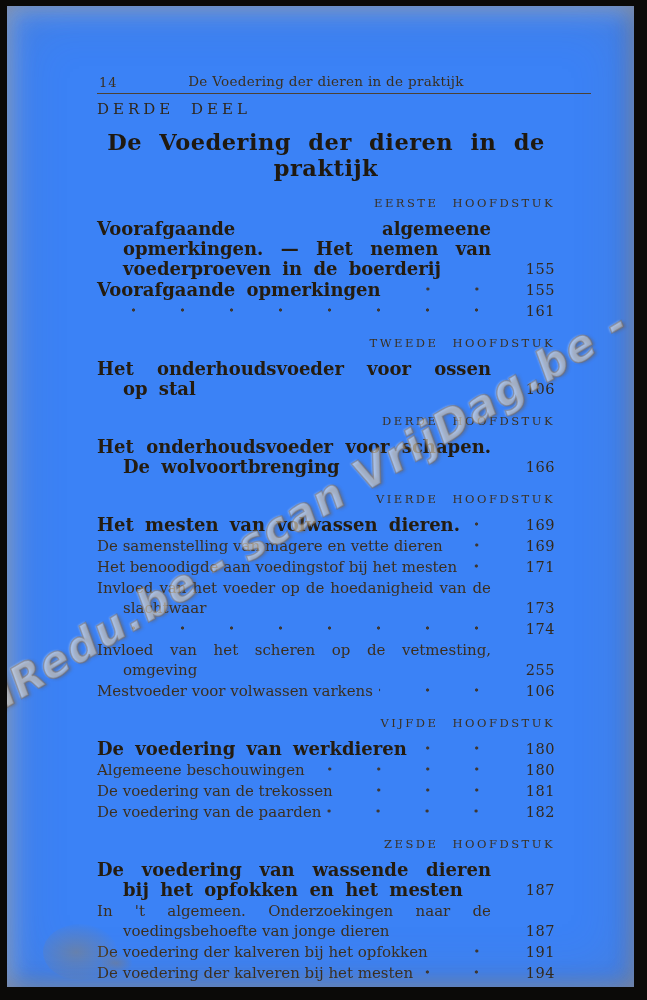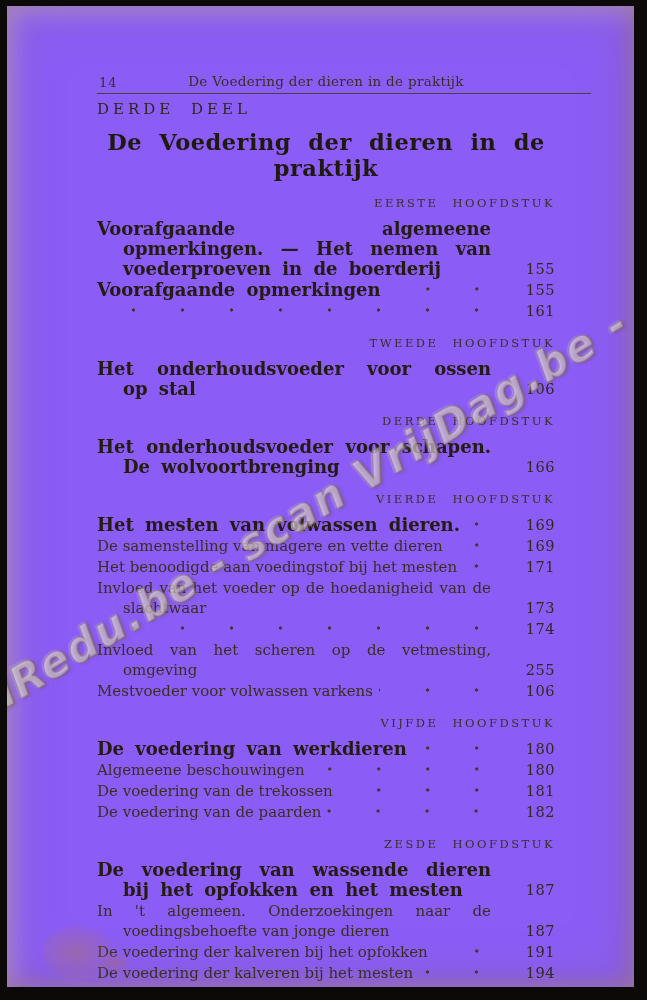--- a/index.html
+++ b/index.html
@@ -7,21 +7,21 @@
     width:647px; height:1000px; overflow:hidden;
     background:#0b0a08;
     font-family:"DejaVu Serif", serif;
   }
   .scan {
     position:relative; width:647px; height:1000px;
     background:#0b0a08;
   }
   .paper {
     position:absolute; left:7px; top:6px; right:13px; bottom:13px;
-    background:#8b5cf6;
+    background:#3b82f6;
     color:#352b1e;
     overflow:hidden;
     box-shadow:
       inset 0 0 60px rgba(150,115,70,0.22),
       inset -7px 0 20px rgba(125,92,52,0.20),
       inset 0 -7px 20px rgba(125,92,52,0.16),
       inset 5px 5px 25px rgba(255,250,235,0.35);
   }
   .content { position:absolute; left:90px; top:62px; width:458px; }
 

